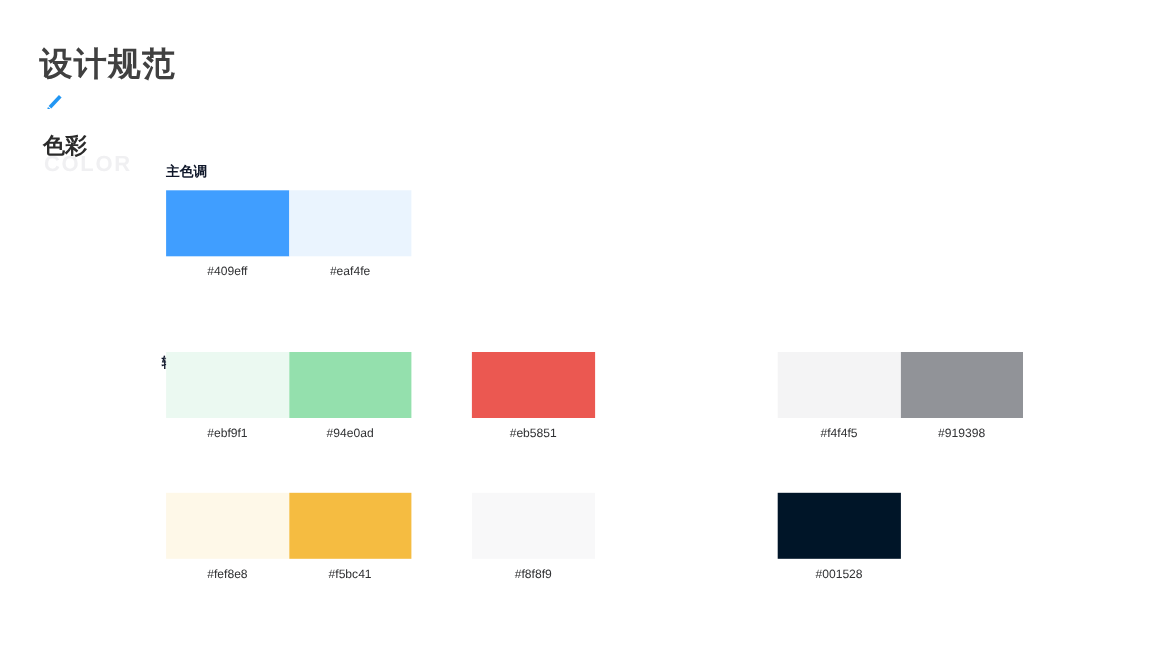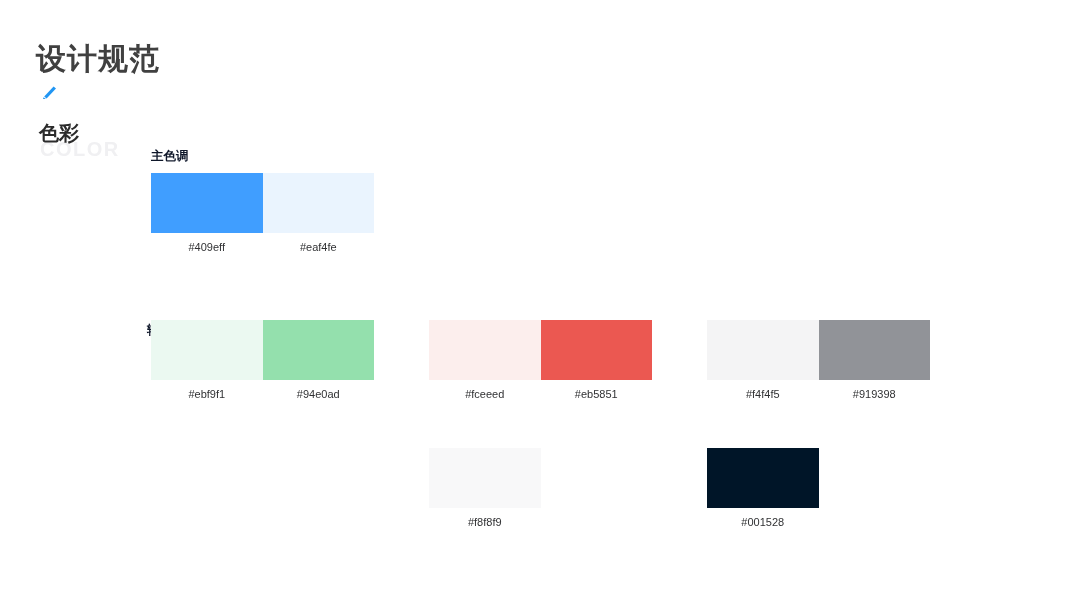--- a/index.html
+++ b/index.html
@@ -152,24 +152,20 @@
     <div class="swatch-cell">
       <div class="swatch-chip" style="background-color: rgb(148, 224, 173);"></div>
       <div class="swatch-code">#94e0ad</div>
     </div>
   </div>
 </div>
 
 <div class="group" style="left:429px; top:320px;">
   <div class="swatch-pair">
     <div class="swatch-cell">
-      <div class="swatch-chip" style="background-color: rgb(252, 238, 237);"></div>
-      <div class="swatch-code">#fceeed</div>
-    </div>
-    <div class="swatch-cell">
       <div class="swatch-chip" style="background-color: rgb(235, 88, 81);"></div>
       <div class="swatch-code">#eb5851</div>
     </div>
   </div>
 </div>
 
 <div class="group" style="left:707px; top:320px;">
   <div class="swatch-pair">
     <div class="swatch-cell">
       <div class="swatch-chip" style="background-color: rgb(244, 244, 245);"></div>
@@ -177,20 +173,28 @@
     </div>
     <div class="swatch-cell">
       <div class="swatch-chip" style="background-color: rgb(145, 147, 152);"></div>
       <div class="swatch-code">#919398</div>
     </div>
   </div>
 </div>
 
 <div class="group" style="left:151px; top:448px;">
   <div class="swatch-pair">
+    <div class="swatch-cell">
+      <div class="swatch-chip" style="background-color: rgb(254, 248, 232);"></div>
+      <div class="swatch-code">#fef8e8</div>
+    </div>
+    <div class="swatch-cell">
+      <div class="swatch-chip" style="background-color: rgb(245, 188, 65);"></div>
+      <div class="swatch-code">#f5bc41</div>
+    </div>
   </div>
 </div>
 
 <div class="group" style="left:429px; top:448px;">
   <div class="swatch-pair">
     <div class="swatch-cell">
       <div class="swatch-chip" style="background-color: rgb(248, 248, 249);"></div>
       <div class="swatch-code">#f8f8f9</div>
     </div>
   </div>

